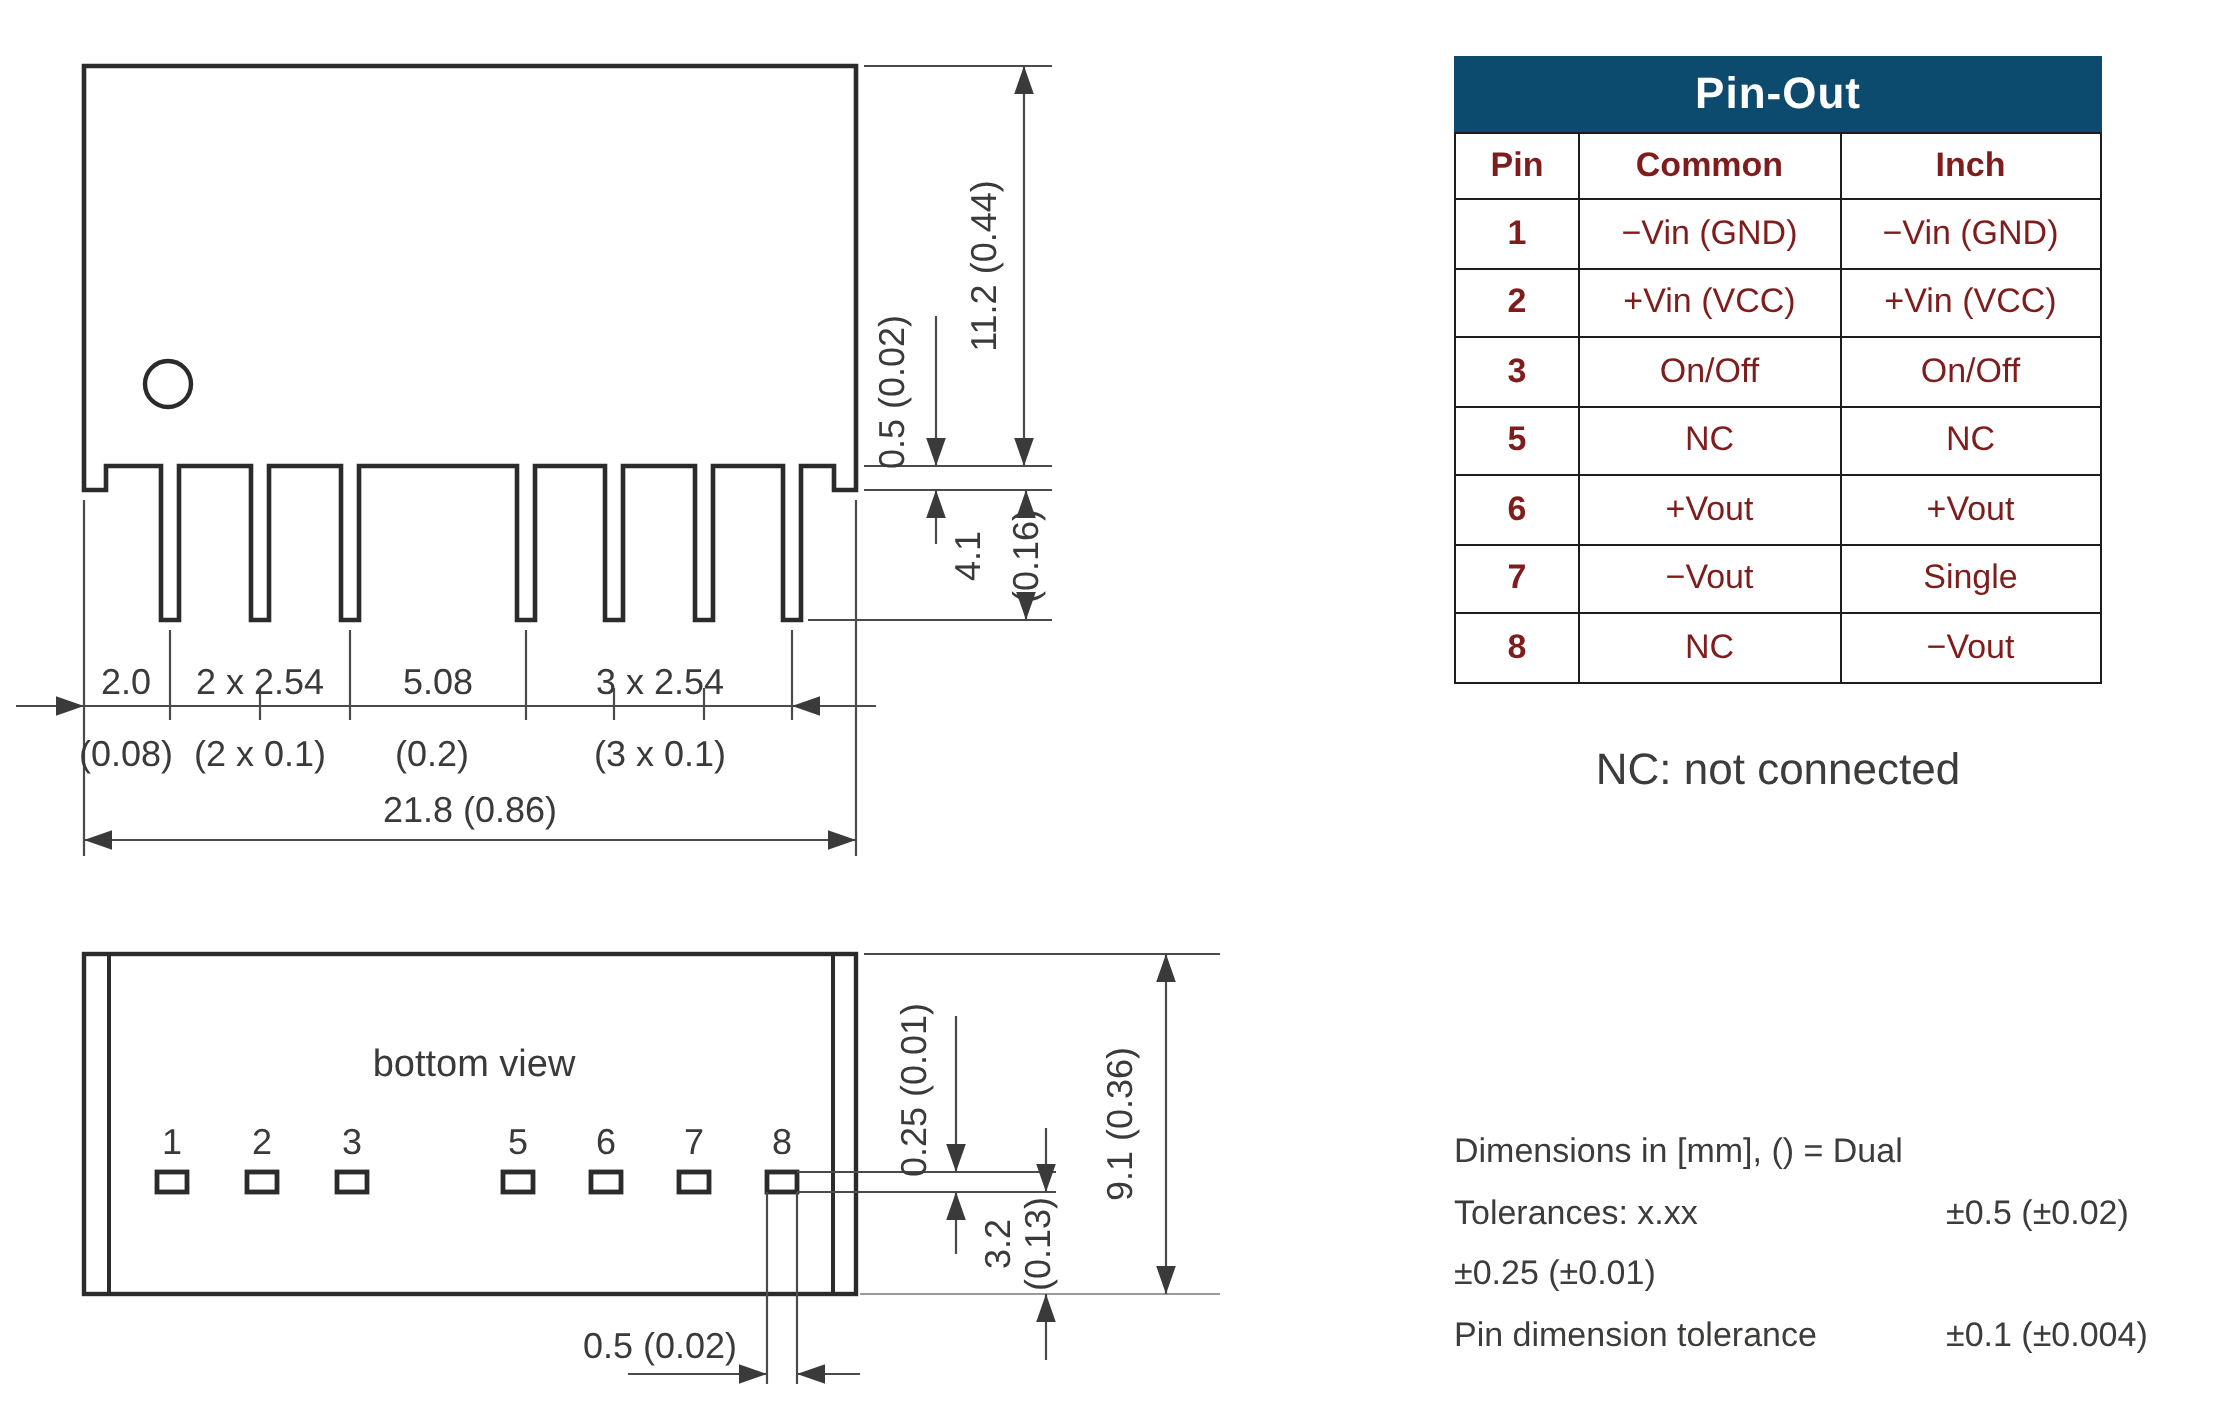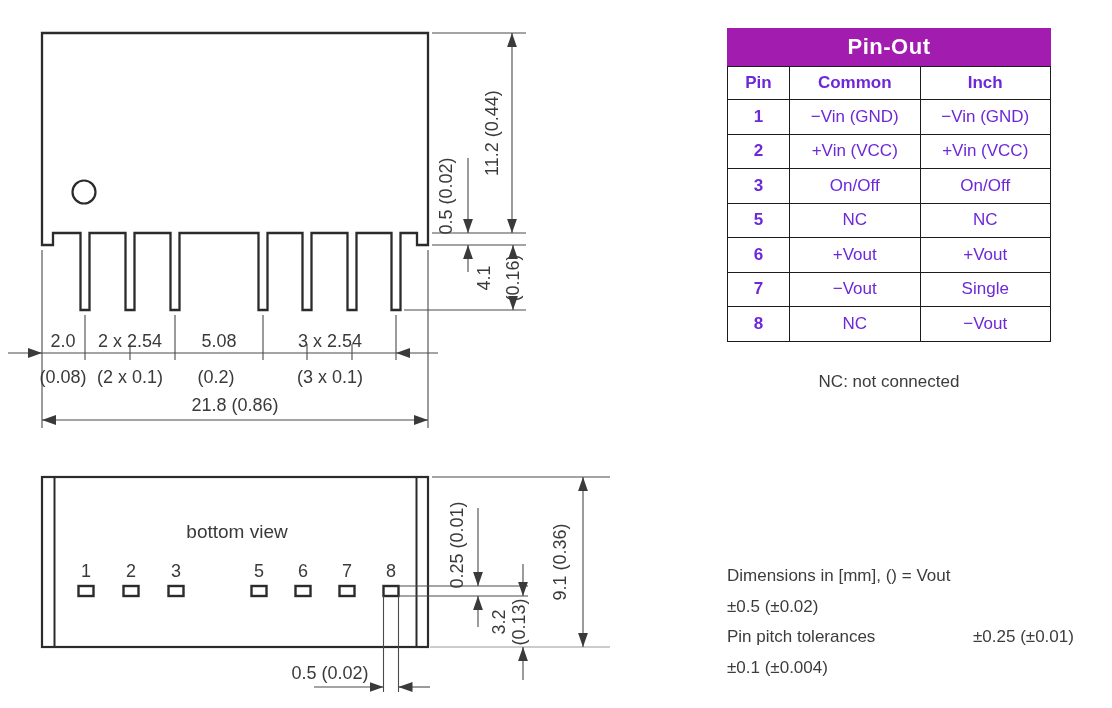--- a/index.html
+++ b/index.html
@@ -3,30 +3,30 @@
 <meta charset="utf-8">
 <style>
   html,body{margin:0;padding:0;background:#ffffff;}
   .page{position:relative;width:1112px;height:708px;background:#ffffff;
         font-family:"Liberation Sans",sans-serif;overflow:hidden;}
   svg{position:absolute;}
   svg text{font-family:"Liberation Sans",sans-serif;fill:#3a3a3a;font-size:18px;}
   svg text.vlabel{font-size:18px;}
   
   .pinout{position:absolute;left:727px;top:28px;width:324px;}
-  .pinout-title{height:38px;background:#a21caf;color:#ffffff;font-weight:bold;
+  .pinout-title{height:38px;background:#0c4a6e;color:#ffffff;font-weight:bold;
                 font-size:22px;display:flex;align-items:center;justify-content:center;
                 letter-spacing:.5px;}
   table.pinout-grid{border-collapse:collapse;width:324px;table-layout:fixed;}
   table.pinout-grid td{border:1.5px solid #1c1c1c;height:33.5px;text-align:center;
-                vertical-align:middle;font-size:17px;color:#6d28d9;padding:0;}
+                vertical-align:middle;font-size:17px;color:#7f1d1d;padding:0;}
   td.col-pin{width:61px;font-weight:bold;}
   tr.subhead td{font-weight:bold;height:32px;}
   .nc-note{position:absolute;left:727px;top:372px;width:324px;text-align:center;
-           font-size:17px;color:#3c3c3b;}
+           font-size:22px;color:#3c3c3b;}
   
   .notes{position:absolute;left:727px;top:561px;width:400px;color:#3c3c3b;
          font-size:17px;}
   .notes .row{display:flex;height:30.5px;align-items:center;}
   .notes .lbl{width:246px;}
   .notes .val{flex:1;}
 </style>
 </head>
 <body>
 
@@ -208,27 +208,28 @@
           <td>−Vout</td>
         </tr>
       </tbody>
     </table>
   </div>
 
   <div class="nc-note">NC: not connected</div>
 
   <div class="notes">
     <div class="row">
-      <span>Dimensions in [mm], () = Vout</span>
-    </div>
-    <div class="row">
+      <span>Dimensions in [mm], () = Dual</span>
+    </div>
+    <div class="row">
+      <span class="lbl">Tolerances: x.xx</span>
       <span class="val">±0.5 (±0.02)</span>
     </div>
     <div class="row">
-      <span class="lbl">Pin pitch tolerances</span>
       <span class="val">±0.25 (±0.01)</span>
     </div>
     <div class="row">
+      <span class="lbl">Pin dimension tolerance</span>
       <span class="val">±0.1 (±0.004)</span>
     </div>
   </div>
 
 </div>
 
 </body></html>

